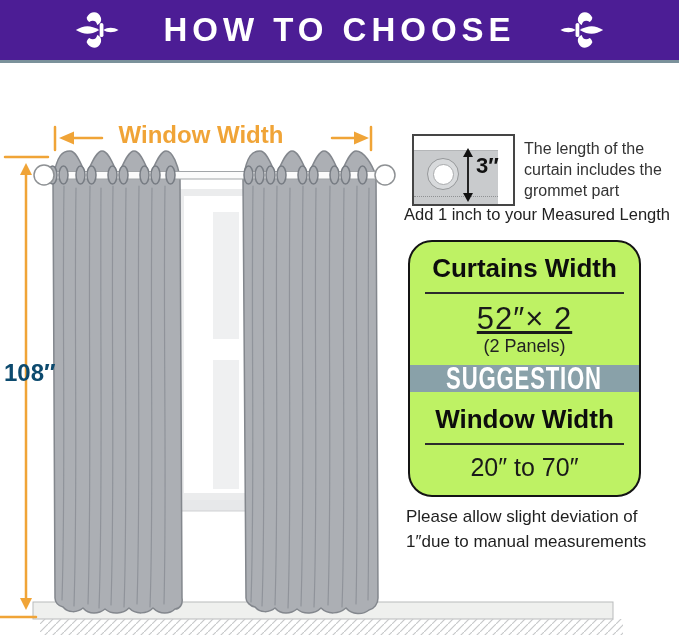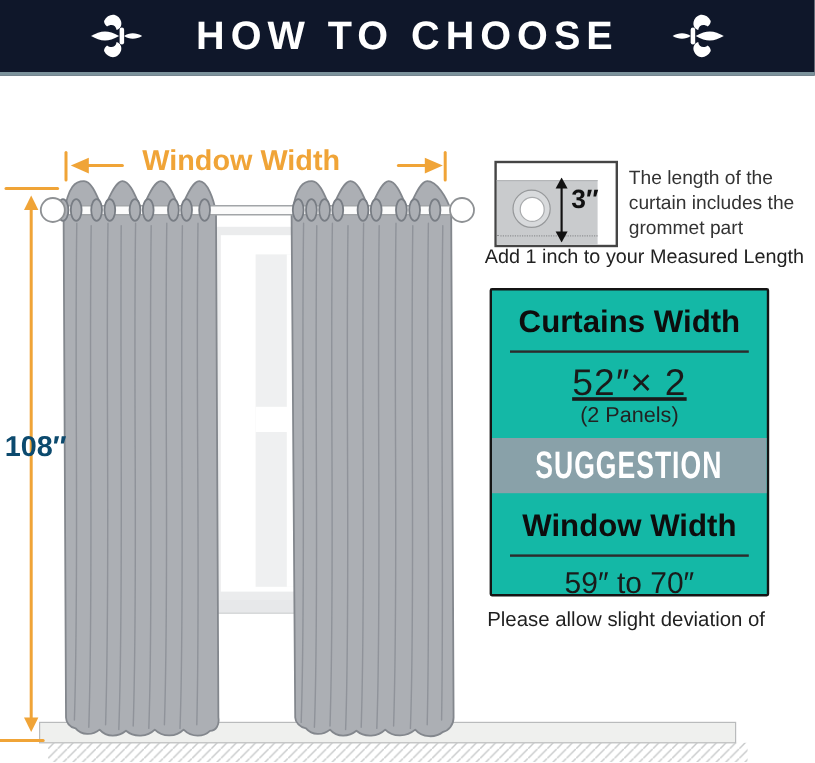--- a/index.html
+++ b/index.html
@@ -6,21 +6,21 @@
   body{
     width:679px;height:636px;position:relative;background:#ffffff;
     font-family:"Liberation Sans","DejaVu Sans",sans-serif;
     overflow:hidden;color:#1c1c1c;
   }
   .stage{position:absolute;inset:0;}
 
   
   .banner{
     position:absolute;left:0;top:0;width:679px;height:60px;
-    background:#0f172a;border-bottom:3px solid #7b929b;
+    background:#4c1d95;border-bottom:3px solid #7b929b;
     display:flex;align-items:center;justify-content:center;gap:34px;
   }
   .banner-title{
     margin:0;color:#ffffff;font-size:33px;font-weight:bold;
     letter-spacing:5px;white-space:nowrap;
   }
   .fleur{width:62px;height:46px;fill:#ffffff;}
   .fleur-left{transform:rotate(-90deg);}
   .fleur-right{transform:rotate(90deg);}
 
@@ -69,29 +69,29 @@
     font-size:16px;line-height:21px;color:#333;
   }
   .grommet-tip{
     position:absolute;left:404px;top:205px;width:275px;
     font-size:16.5px;color:#222;white-space:nowrap;
   }
 
   
   .spec-table{
     position:absolute;left:408px;top:240px;width:233px;height:257px;
-    background:#14b8a6;border:2.5px solid #141414;border-radius:2px;
+    background:#bef264;border:2.5px solid #141414;border-radius:24px;
     overflow:hidden;box-sizing:border-box;text-align:center;
   }
   .spec-h{font-size:26px;font-weight:bold;color:#0d0d0d;margin-top:11px;}
   .spec-div{border:none;border-top:2px solid #2c2c2c;margin:8px 15px 0;}
   .spec-v1{font-size:31px;font-weight:400;color:#1a1a1a;margin-top:7px;letter-spacing:1px;text-decoration:underline;}
   .spec-panels{font-size:18px;color:#222;margin-top:-1px;}
   .suggestion-band{
-    margin-top:8px;height:46px;background:#89A1A9;
+    margin-top:8px;height:27px;background:#89A1A9;
     display:flex;align-items:center;justify-content:center;
   }
   .suggestion-text{
     color:#ffffff;font-size:27px;font-weight:bold;letter-spacing:1px;
     display:inline-block;transform:scale(0.82,1.18);
   }
   .spec-h2{margin-top:12px;}
   .spec-v2{font-size:25px;font-weight:400;color:#1a1a1a;margin-top:8px;}
 
   
@@ -240,20 +240,21 @@
   <div class="spec-table">
     <div class="spec-h">Curtains Width</div>
     <hr class="spec-div">
     <div class="spec-v1">52″× 2</div>
     <div class="spec-panels">(2 Panels)</div>
     <div class="suggestion-band">
       <span class="suggestion-text">SUGGESTION</span>
     </div>
     <div class="spec-h spec-h2">Window Width</div>
     <hr class="spec-div">
-    <div class="spec-v2">59″ to 70″</div>
+    <div class="spec-v2">20″ to 70″</div>
   </div>
 
   <div class="footnote">
     <div>Please allow slight deviation of</div>
+    <div>1″due to manual measurements</div>
   </div>
 
 </div>
 
 </body></html>

